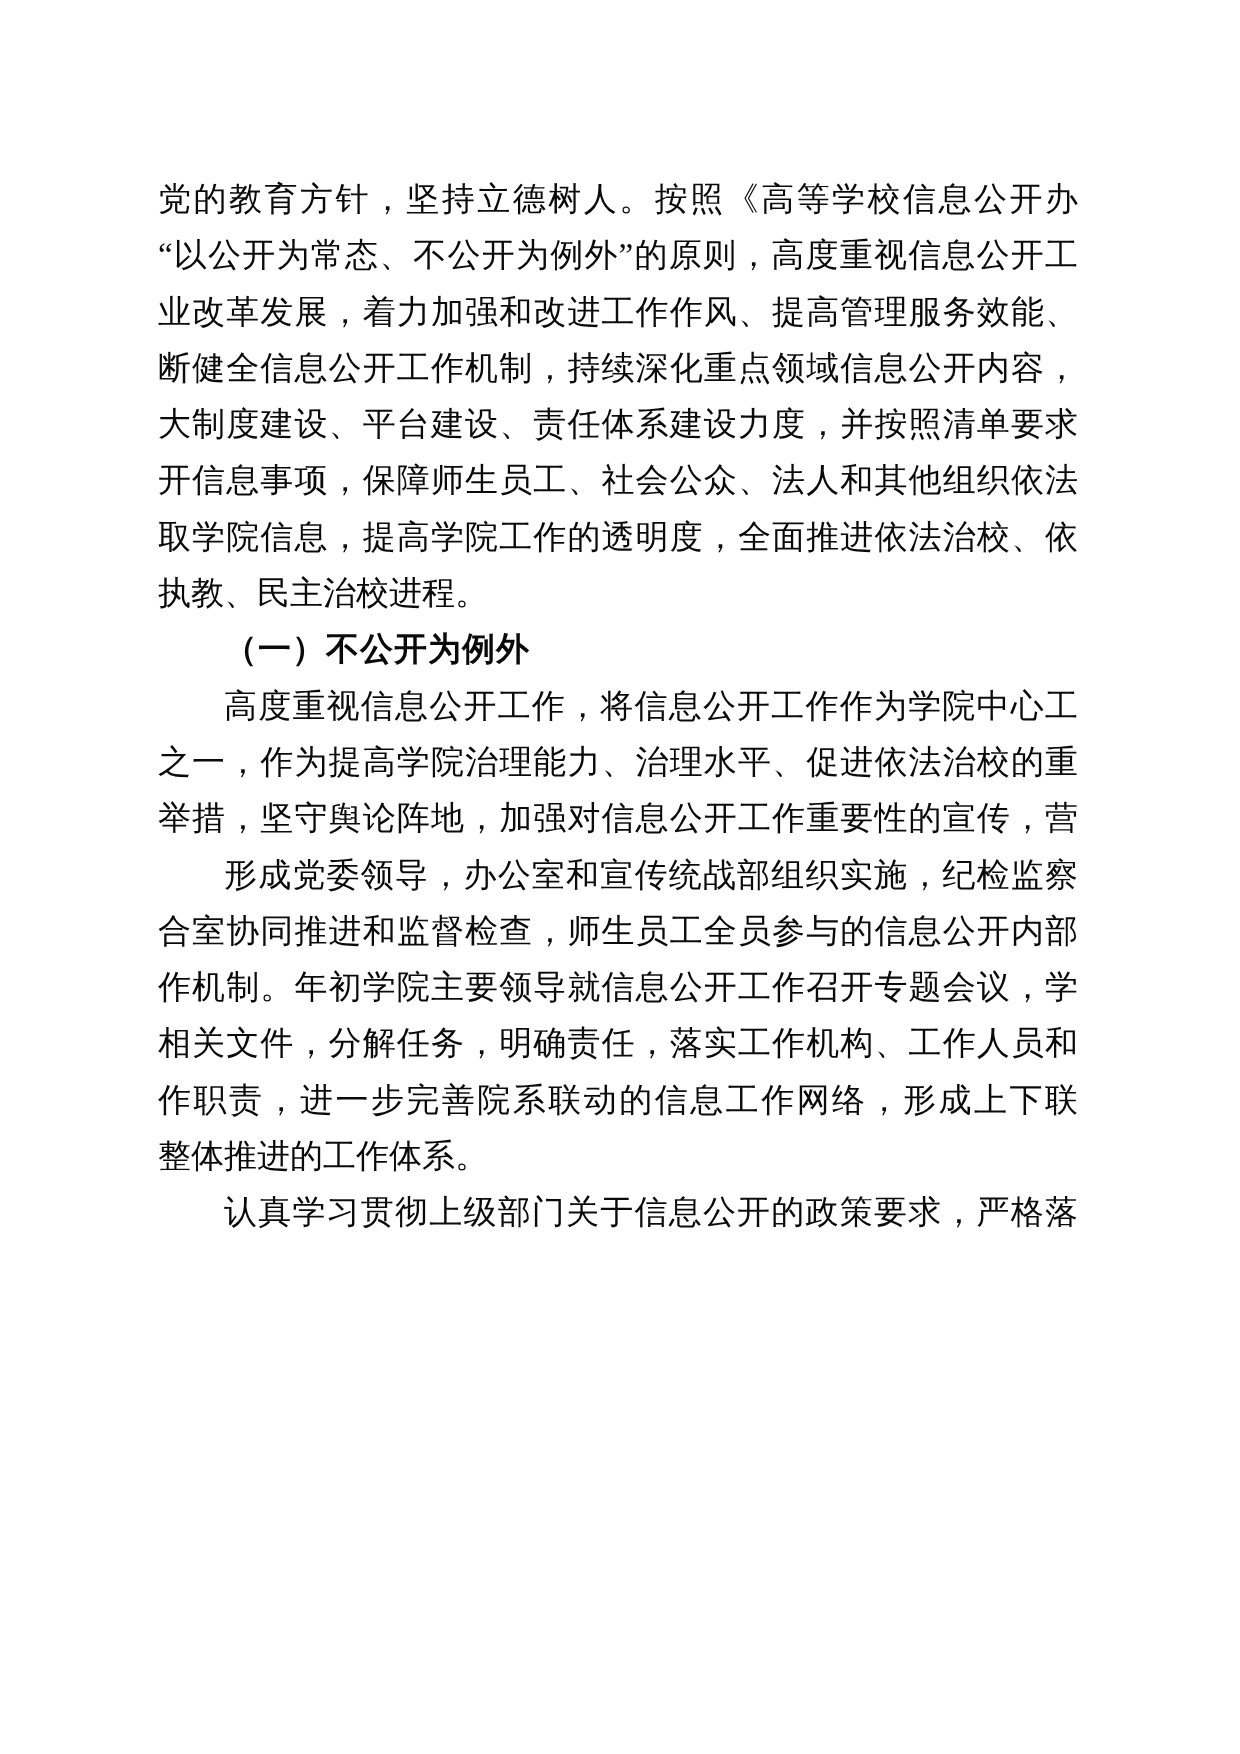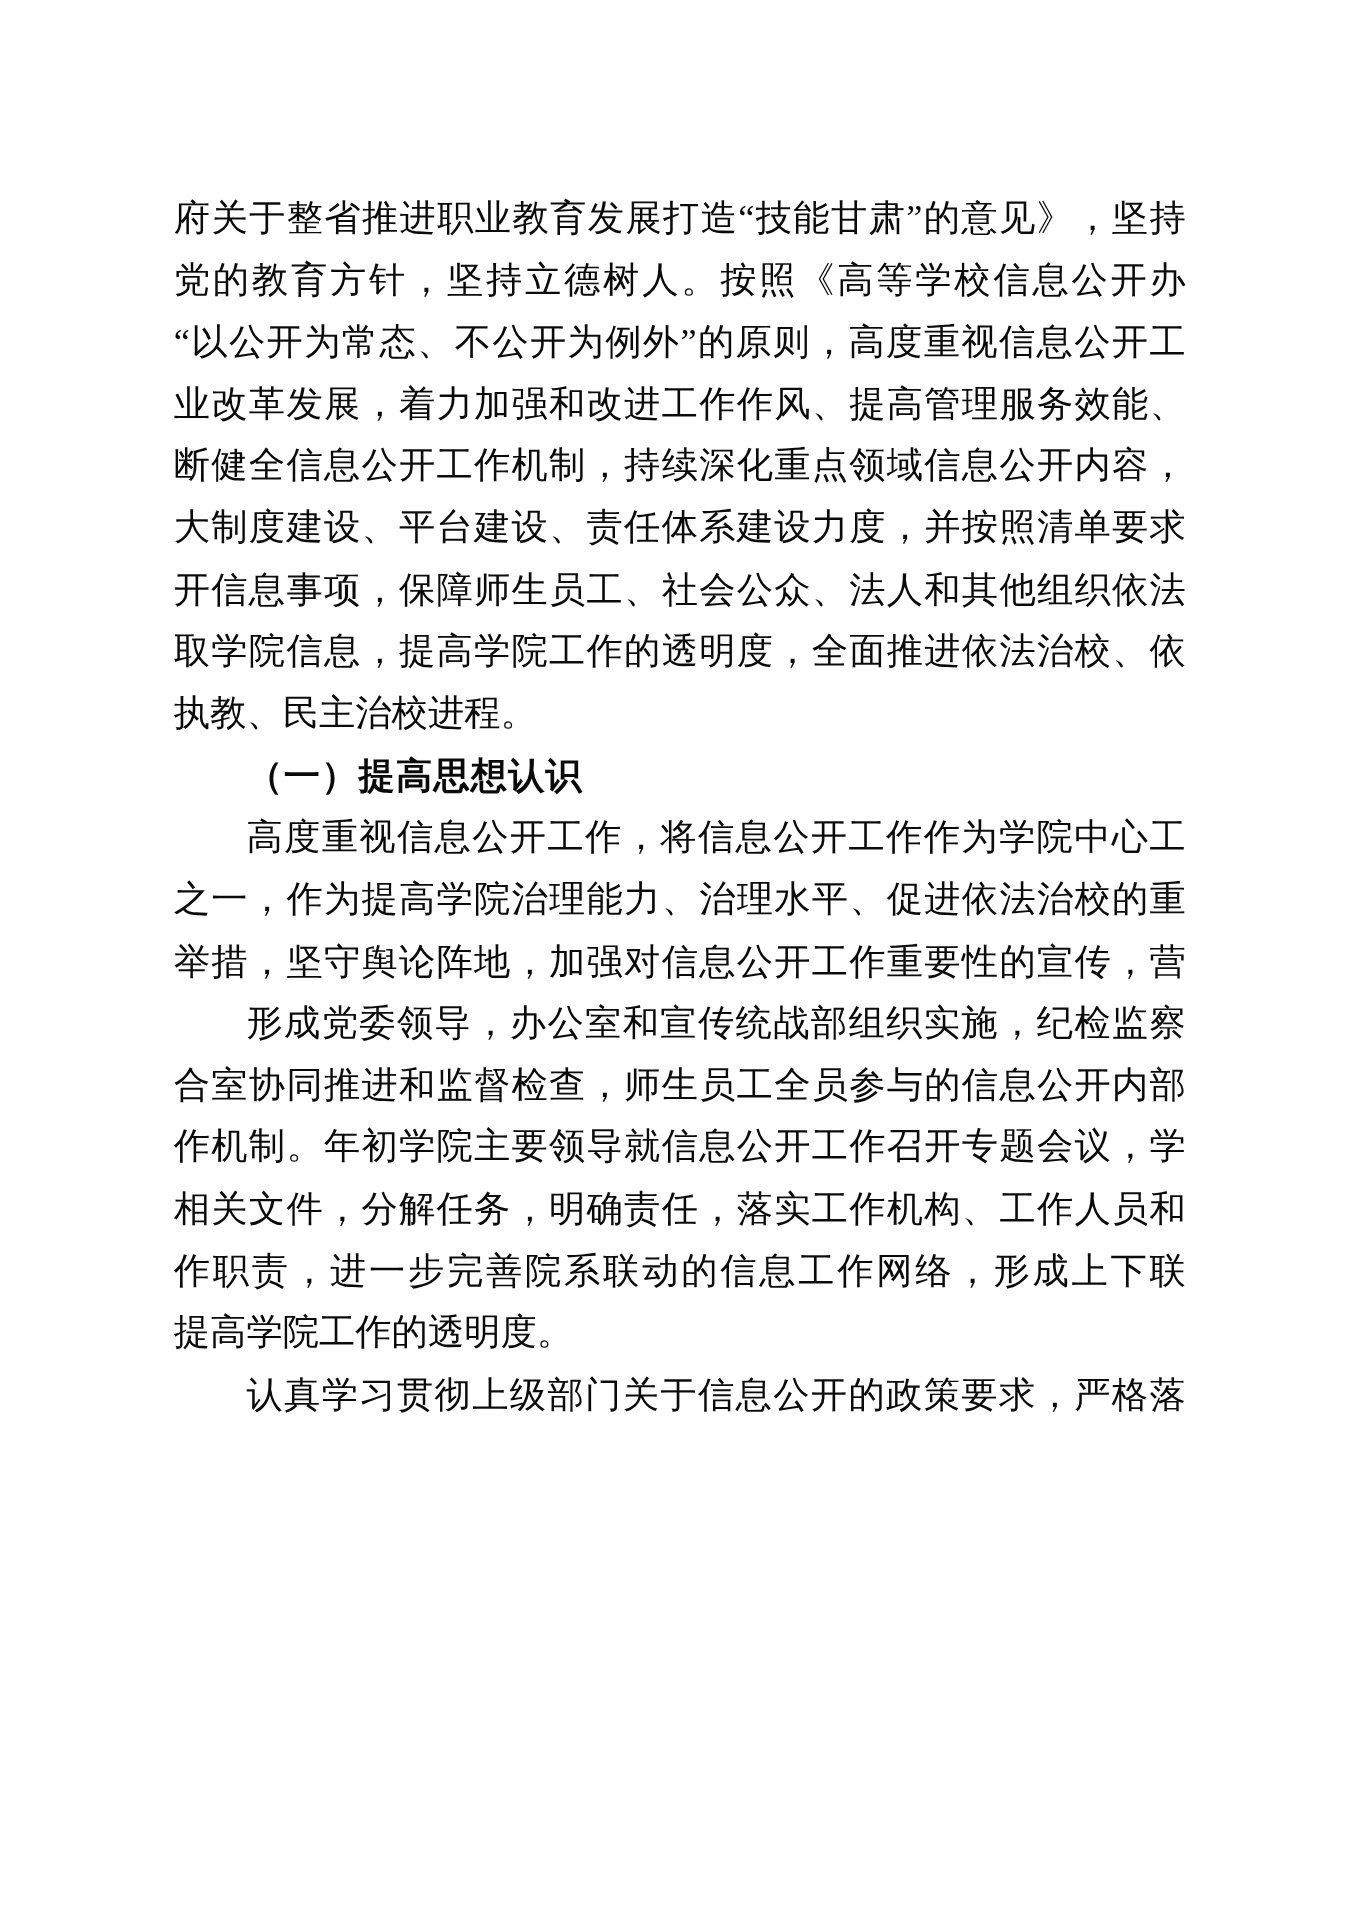--- a/index.html
+++ b/index.html
@@ -46,34 +46,33 @@
     text-indent: 2em;
     text-align-last: left;
     letter-spacing: 1px;
   }
 </style>
 </head>
 <body>
 
 <div class="page">
   <div class="textblock">
-    <div class="ln j">府关于整省推进职业教育发展打造“技能甘肃”的意见》，坚持</div>
     <div class="ln j">党的教育方针，坚持立德树人。按照《高等学校信息公开办法》</div>
     <div class="ln j">“以公开为常态、不公开为例外”的原则，高度重视信息公开工作</div>
     <div class="ln j">业改革发展，着力加强和改进工作作风、提高管理服务效能、不</div>
     <div class="ln j">断健全信息公开工作机制，持续深化重点领域信息公开内容，加</div>
     <div class="ln j">大制度建设、平台建设、责任体系建设力度，并按照清单要求公</div>
     <div class="ln j">开信息事项，保障师生员工、社会公众、法人和其他组织依法获</div>
     <div class="ln j">取学院信息，提高学院工作的透明度，全面推进依法治校、依法</div>
     <div class="ln end">执教、民主治校进程。</div>
-    <div class="ln hd">（一）提高思想认识</div>
+    <div class="ln hd">（一）不公开为例外</div>
     <div class="ln j ind">高度重视信息公开工作，将信息公开工作作为学院中心工作</div>
     <div class="ln j">之一，作为提高学院治理能力、治理水平、促进依法治校的重大</div>
     <div class="ln j">举措，坚守舆论阵地，加强对信息公开工作重要性的宣传，营造</div>
     <div class="ln j ind">形成党委领导，办公室和宣传统战部组织实施，纪检监察综</div>
     <div class="ln j">合室协同推进和监督检查，师生员工全员参与的信息公开内部工</div>
     <div class="ln j">作机制。年初学院主要领导就信息公开工作召开专题会议，学习</div>
     <div class="ln j">相关文件，分解任务，明确责任，落实工作机构、工作人员和工</div>
     <div class="ln j">作职责，进一步完善院系联动的信息工作网络，形成上下联动、</div>
-    <div class="ln end">提高学院工作的透明度。</div>
+    <div class="ln end">整体推进的工作体系。</div>
     <div class="ln j ind">认真学习贯彻上级部门关于信息公开的政策要求，严格落实</div>
   </div>
 </div>
 
 </body></html>

